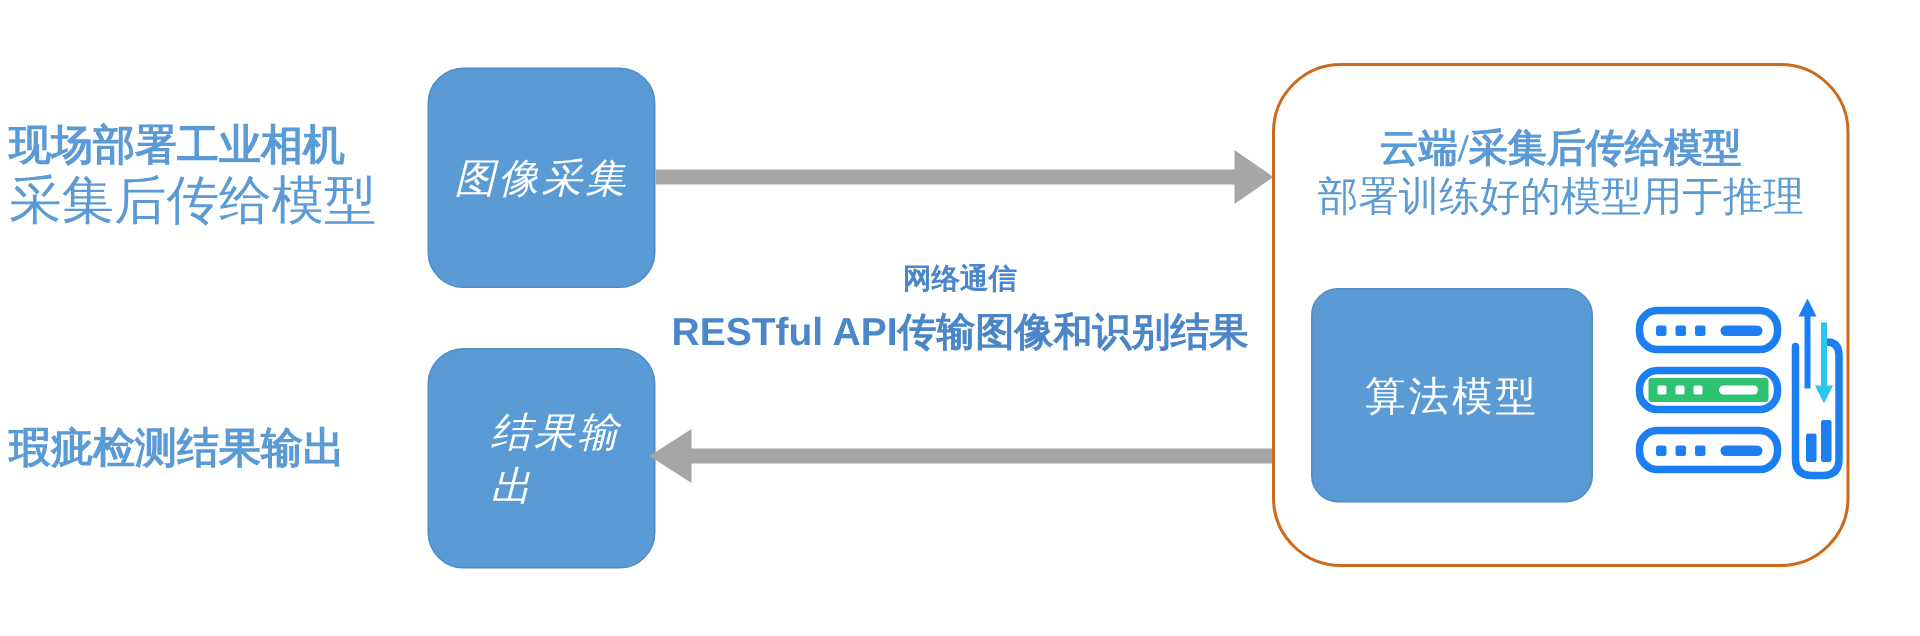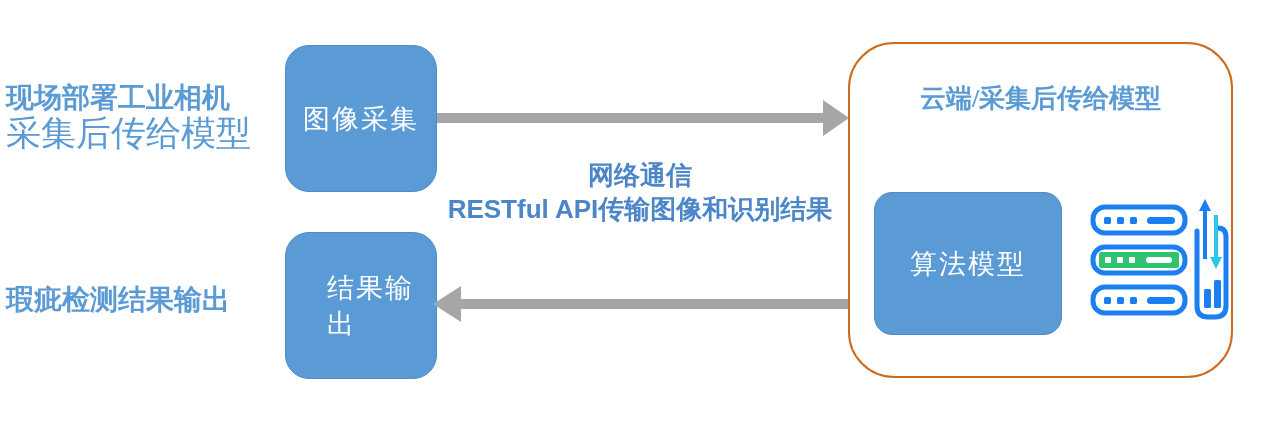--- a/index.html
+++ b/index.html
@@ -31,20 +31,21 @@
     position: absolute;
     background: #5b9bd5;
     border: 1px solid #4f8cc7;
     border-radius: 24px;
     display: flex;
     align-items: center;
     justify-content: center;
     color: #ffffff;
     font-size: 27px;
     letter-spacing: 2px;
+    font-style: italic;
   }
   .node-capture { left: 285px; top: 45px;  width: 152px; height: 147px; }
   .node-output  { left: 285px; top: 232px; width: 152px; height: 147px; padding-left: 41px; }
 
   
   .arrow { position: absolute; }
   .arrow-right { left: 437px; top: 100px; }
   .arrow-left  { left: 433px; top: 286px; }
 
   
@@ -52,21 +53,21 @@
     position: absolute;
     left: 428px;
     top: 158px;
     width: 424px;
     text-align: center;
     color: #4a86c8;
     font-family: "Liberation Sans", "DejaVu Sans", sans-serif;
     font-weight: bold;
     line-height: 34px;
   }
-  .network-label .n1 { font-size: 26px; }
+  .network-label .n1 { font-size: 19px; margin-top: 12px; }
   .network-label .n2 { font-size: 26px; }
 
   
   .cloud-box {
     position: absolute;
     left: 848px; top: 42px;
     width: 385px; height: 336px;
     border: 2.5px solid #cc6a1d;
     border-radius: 46px;
     background: #ffffff;
@@ -130,20 +131,21 @@
   </svg>
 
   <div class="network-label">
     <div class="n1">网络通信</div>
     <div class="n2">RESTful API传输图像和识别结果</div>
   </div>
 
   <div class="cloud-box">
     <div class="cloud-title">
       <div class="c1">云端/采集后传给模型</div>
+      <div class="c2">部署训练好的模型用于推理</div>
     </div>
 
     <div class="node-model">
       <span>算法模型</span>
     </div>
 
     <svg class="server-icon" viewBox="0 0 140 126">
 
       <g>
         <rect x="3" y="10" width="92" height="26" rx="12" fill="none" stroke="#1b7ff2" stroke-width="5"></rect>

